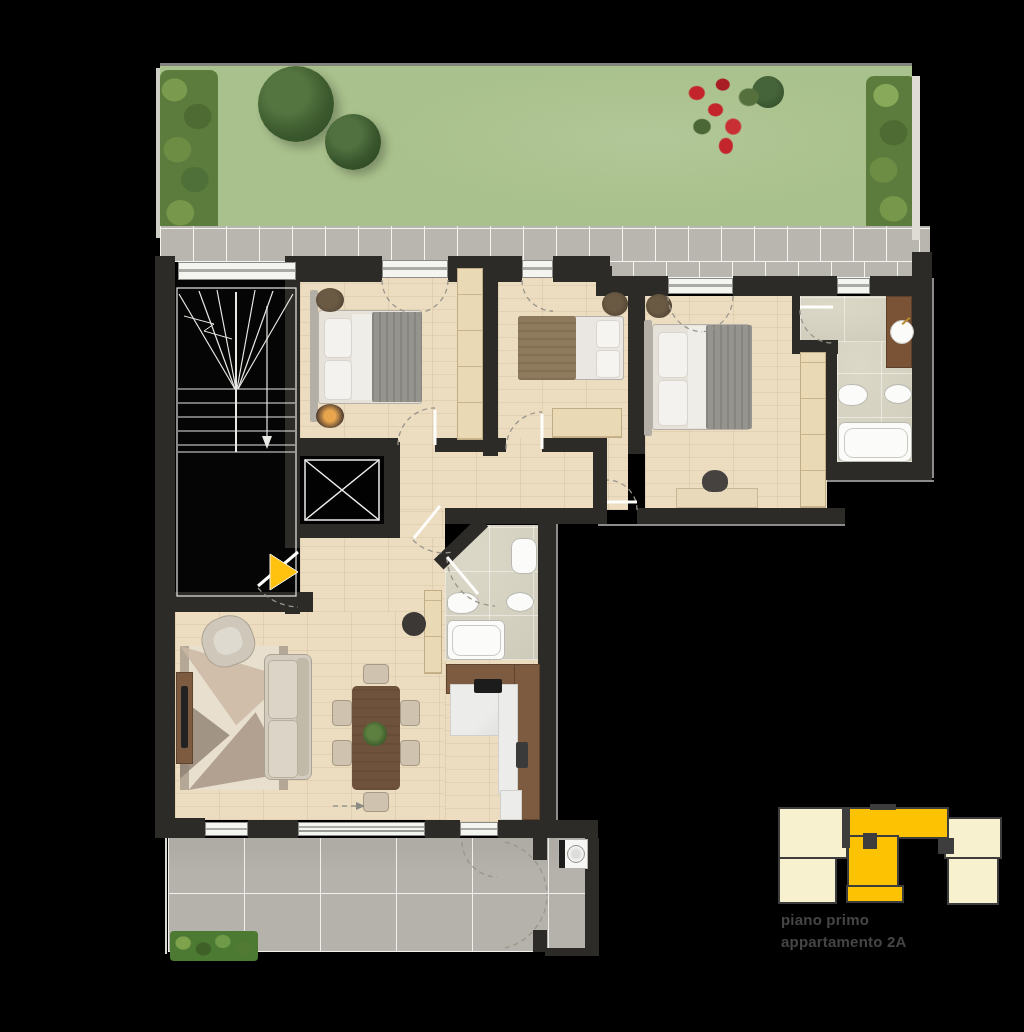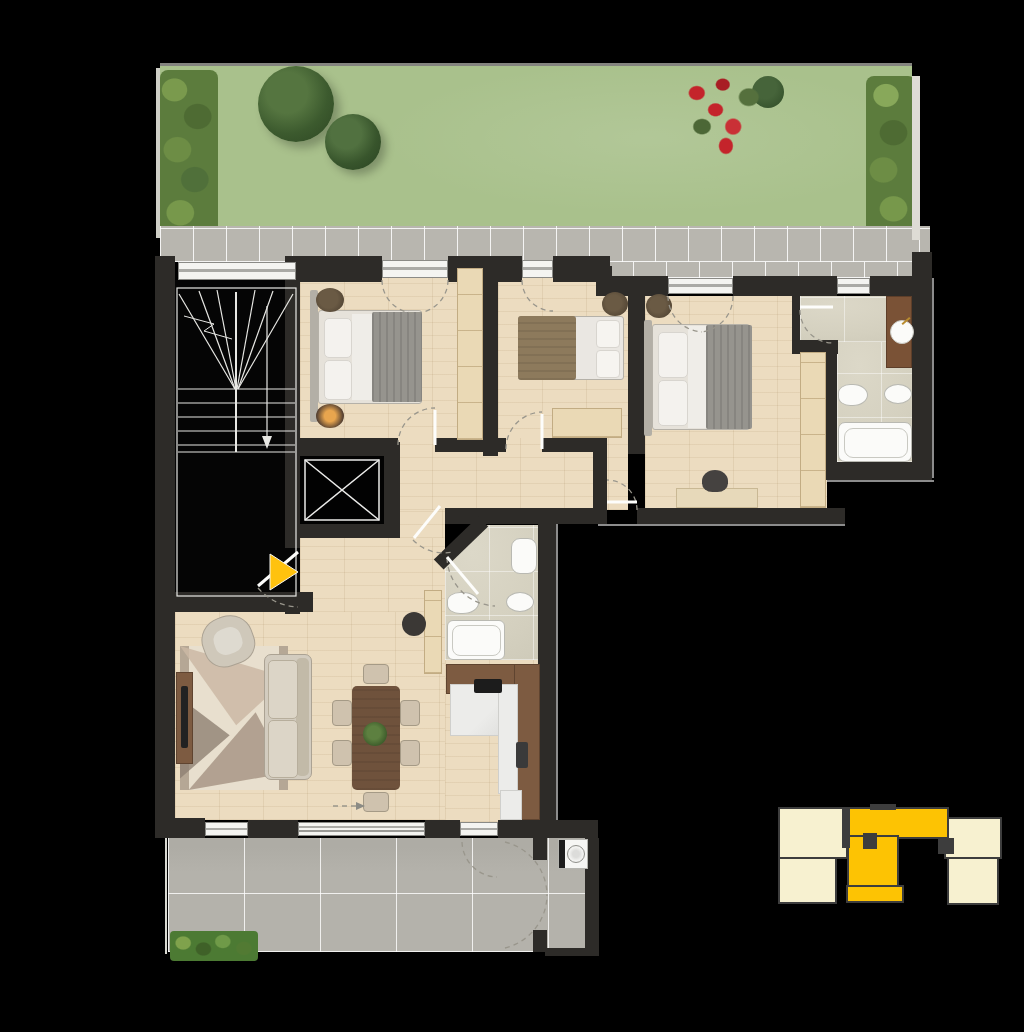--- a/index.html
+++ b/index.html
@@ -319,14 +319,18 @@
       <rect x="77" y="90" width="56" height="16" style="fill:var(--keyplan_yellow,#fdc303)"></rect>
     </g>
     <g fill="#3d3d3d" stroke="none">
       <rect x="72" y="12" width="8" height="40"></rect>
       <rect x="93" y="37" width="14" height="16"></rect>
       <rect x="168" y="42" width="16" height="16"></rect>
       <rect x="100" y="8" width="26" height="6"></rect>
     </g>
   </svg>
 
+  <div class="caption">
+    <div>piano primo</div>
+    <div>appartamento 2A</div>
+  </div>
 
 </div>
 
 </body></html>

